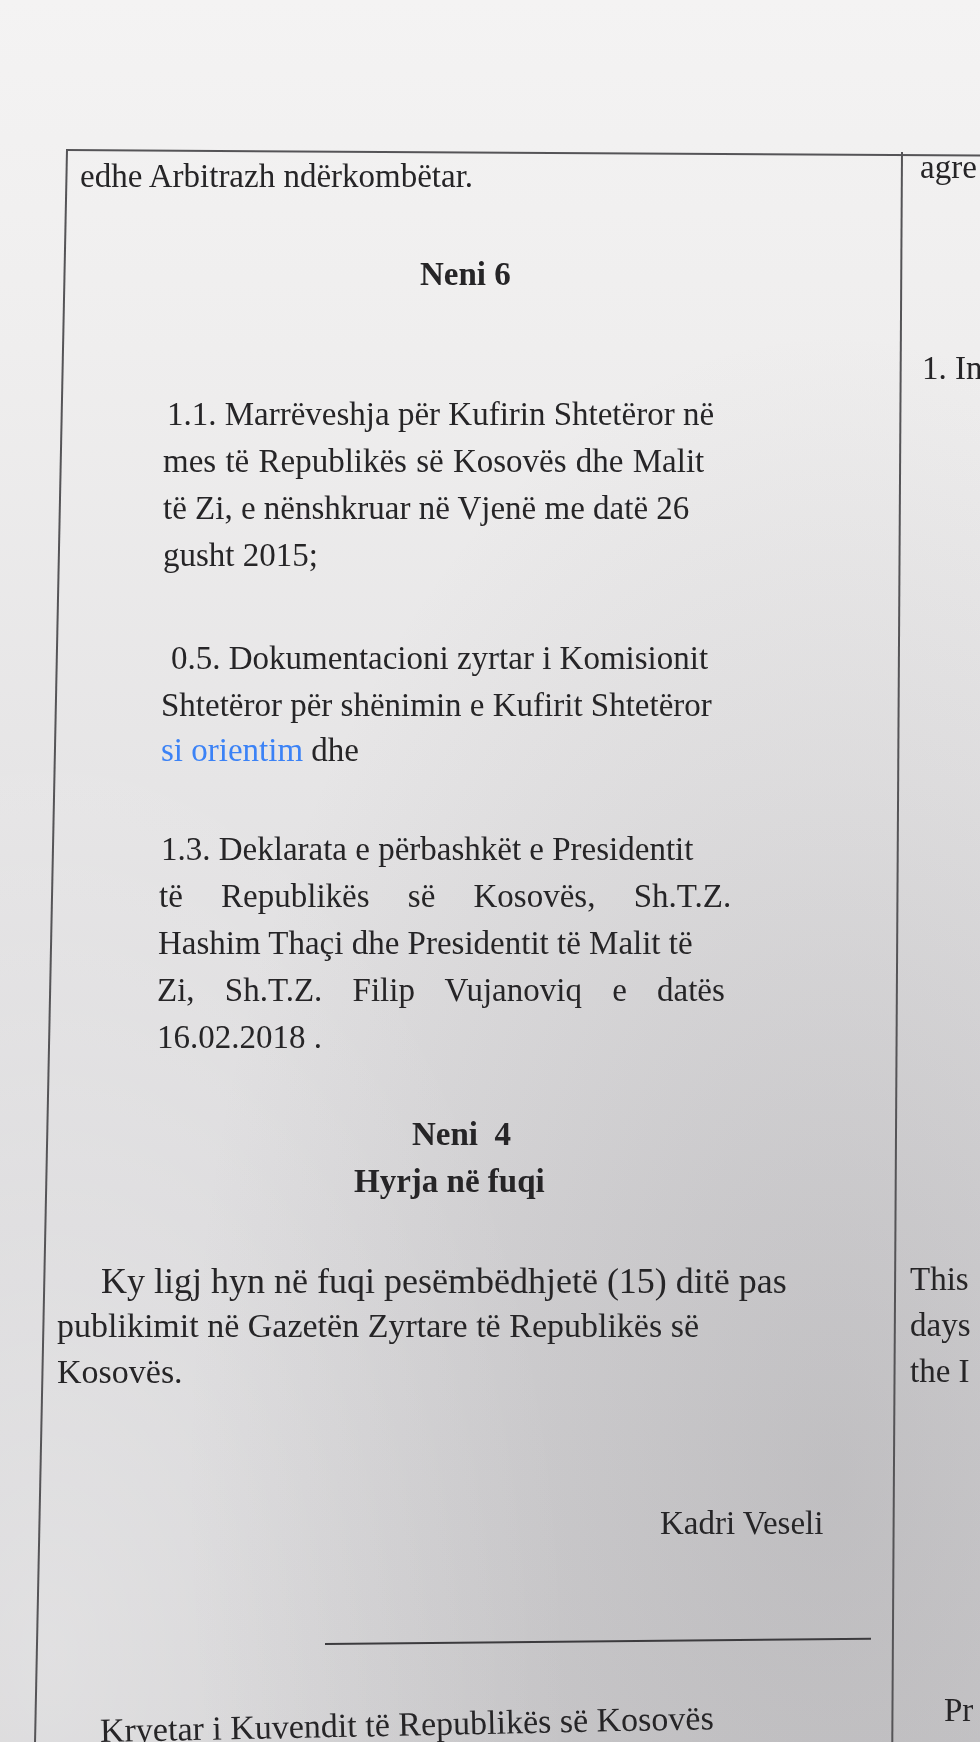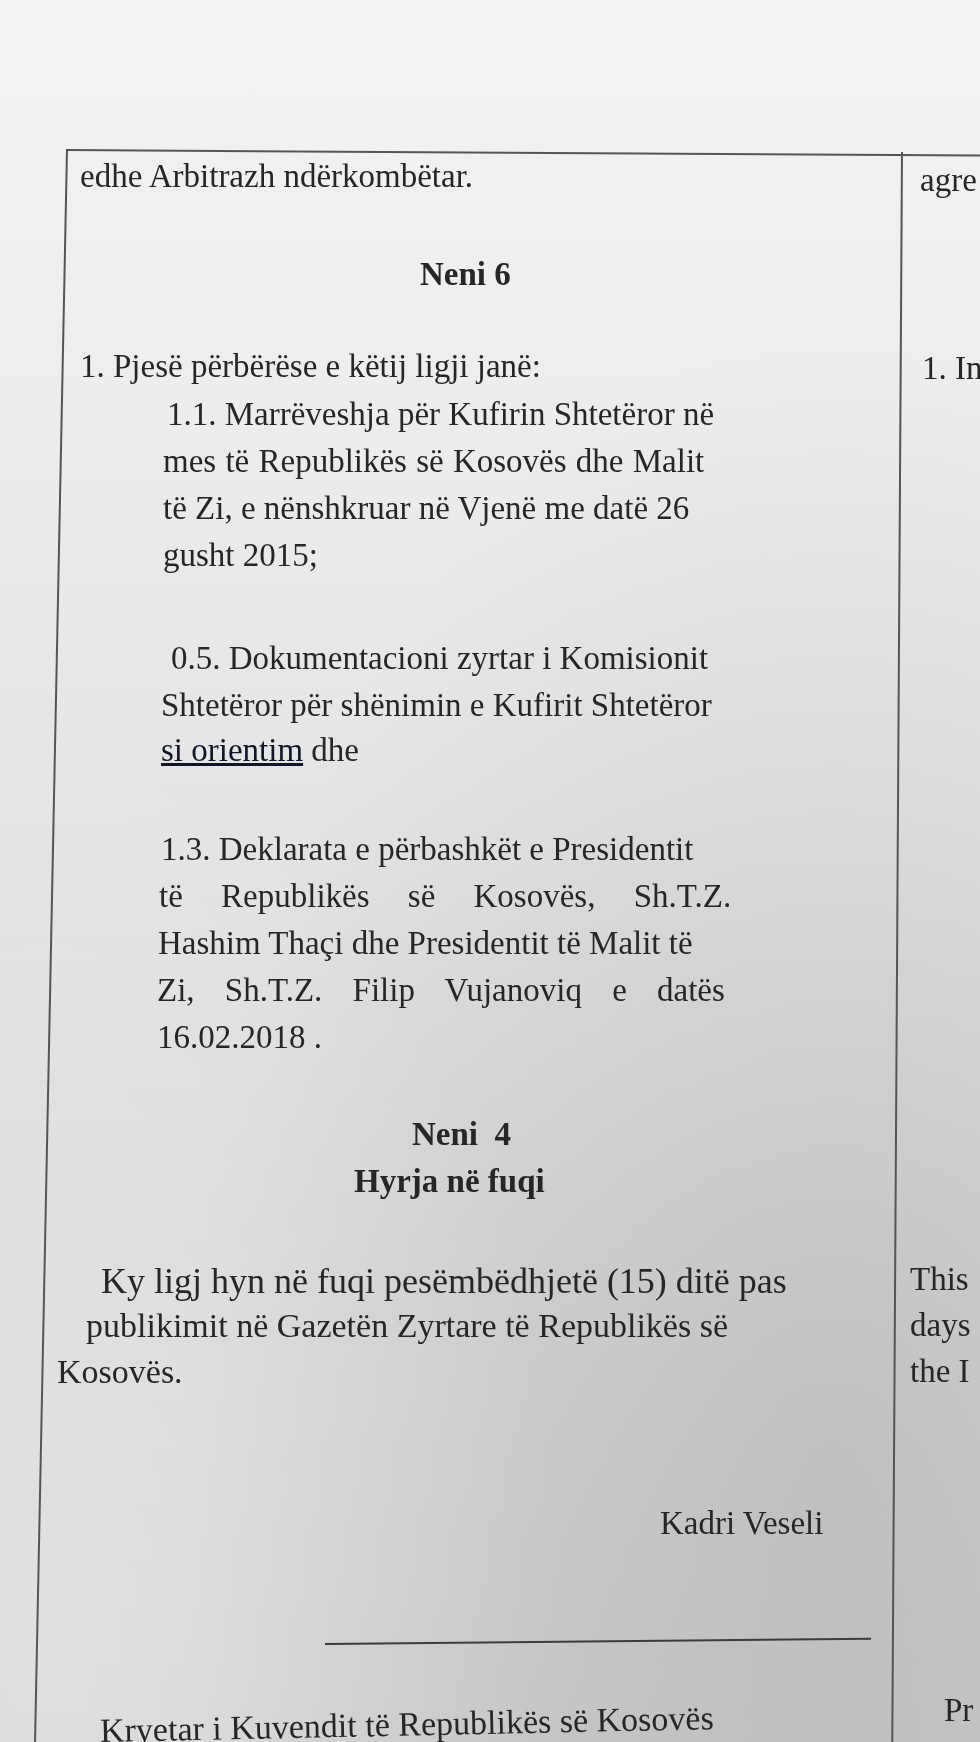--- a/index.html
+++ b/index.html
@@ -54,37 +54,36 @@
       transform-origin: left center;
     }
     .txt {
       position: absolute;
       white-space: nowrap;
       font-size: 33px;
       line-height: 1;
       color: #262527;
     }
     .bold { font-weight: bold; }
-    .red { color: #0f172a; text-decoration: underline; }
+    .red { color: #3b82f6; }
   </style>
 </head>
 <body>
 
 <div class="page">
   <div class="shade"></div>
 
   <div class="line top-rule"></div>
   <div class="line left-rule"></div>
   <div class="line mid-rule"></div>
 
   <div class="txt" style="left:80px; top:160px;text-align:center;">edhe Arbitrazh ndërkombëtar.</div>
 
   <div class="txt bold" style="left:420px; top:258px;">Neni 6</div>
 
-  <div class="txt" style="left:80px; top:350px;">1. Pjesë përbërëse e këtij ligji janë:</div>
 
   <div>
     <div class="txt" style="left:167px; top:398px;">1.1. Marrëveshja për Kufirin Shtetëror në</div>
     <div class="txt" style="left:163px; top:445px; word-spacing:1px;">mes të Republikës së Kosovës  dhe Malit</div>
     <div class="txt" style="left:163px; top:492px;">të Zi, e nënshkruar në Vjenë me datë 26</div>
     <div class="txt" style="left:163px; top:539px;">gusht 2015;</div>
   </div>
 
   <div>
     <div class="txt" style="left:171px; top:642px;">0.5. Dokumentacioni zyrtar i Komisionit</div>
@@ -98,27 +97,27 @@
     <div class="txt" style="left:158px; top:927px;">Hashim Thaçi dhe Presidentit të Malit të</div>
     <div class="txt" style="left:157px; top:974px; word-spacing:22px;">Zi, Sh.T.Z. Filip Vujanoviq e datës</div>
     <div class="txt" style="left:157px; top:1021px;">16.02.2018 .</div>
   </div>
 
   <div class="txt bold" style="left:412px; top:1118px; white-space:pre;">Neni  4</div>
   <div class="txt bold" style="left:354px; top:1165px;">Hyrja në fuqi</div>
 
   <div>
     <div class="txt" style="left:58px; top:1263px; font-size:36px;margin-left:43px;">Ky ligj hyn në fuqi pesëmbëdhjetë (15) ditë pas</div>
-    <div class="txt" style="left:57px; top:1309px; font-size:34px;margin-left:29px;">publikimit në Gazetën Zyrtare të Republikës së</div>
+    <div class="txt" style="left:57px; top:1309px; font-size:34px;">publikimit në Gazetën Zyrtare të Republikës së</div>
     <div class="txt" style="left:57px; top:1355px; font-size:34px;">Kosovës.</div>
   </div>
 
   <div class="txt" style="left:660px; top:1507px;">Kadri Veseli</div>
   <div class="line sig-rule"></div>
   <div class="txt" style="left:100px; top:1714px; font-size:34px; transform:rotate(-1.2deg); transform-origin:left center;">Kryetar i Kuvendit të Republikës së Kosovës</div>
 
-  <div class="txt" style="left:920px; top:164px;">agre</div>
+  <div class="txt" style="left:920px; top:151px;">agre</div>
   <div class="txt" style="left:922px; top:352px;">1. In</div>
   <div class="txt" style="left:910px; top:1263px;">This</div>
   <div class="txt" style="left:910px; top:1309px;">days</div>
   <div class="txt" style="left:910px; top:1355px;">the I</div>
   <div class="txt" style="left:944px; top:1694px;text-align:center;">Pr</div>
 </div>
 
 </body></html>

